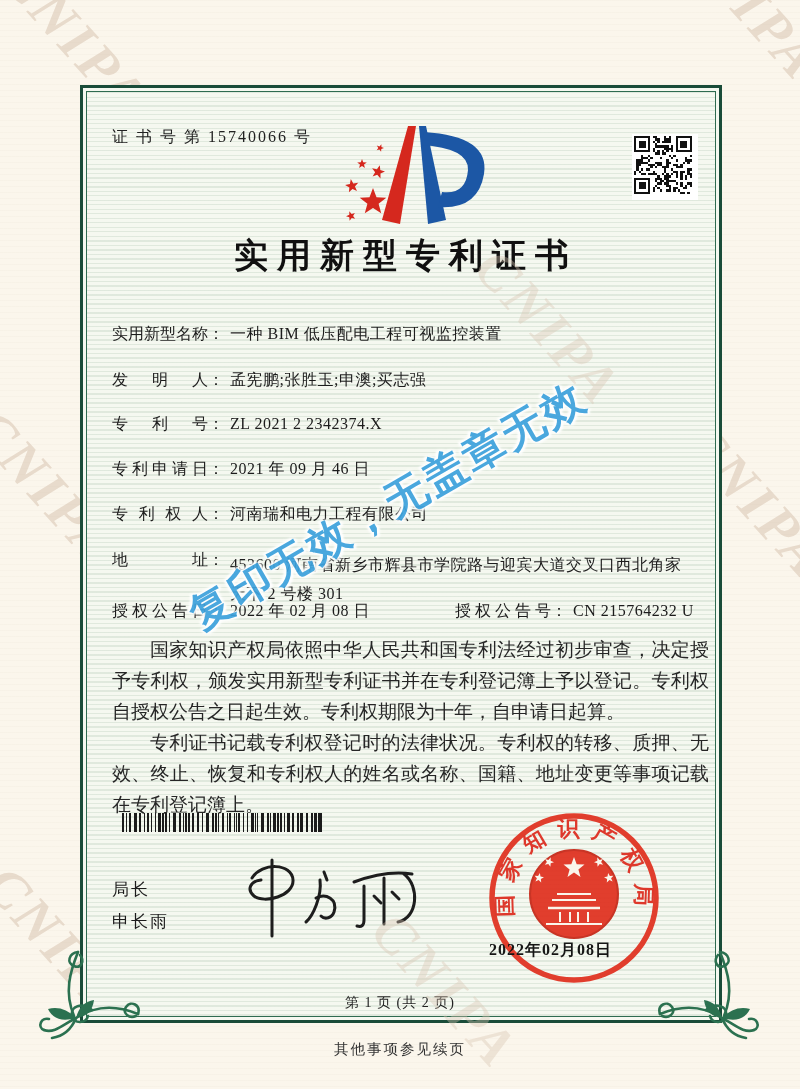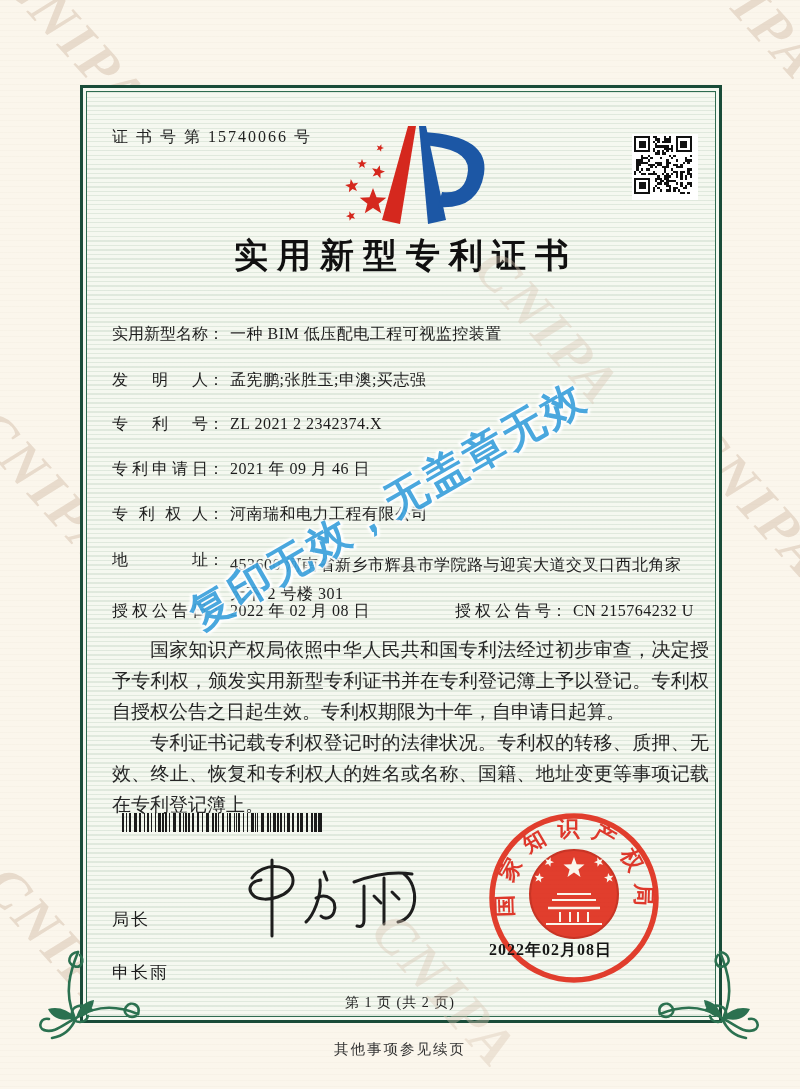--- a/index.html
+++ b/index.html
@@ -59,21 +59,21 @@
   .grant-no{position:absolute;left:343px;top:0;white-space:nowrap;}
 
   
   .body-text{position:absolute;left:112px;top:634px;width:597px;z-index:5;
     font-size:19px;line-height:31px;color:#262626;}
   .body-text p{margin:0;text-indent:2em;text-align:justify;}
 
   
   .barcode{position:absolute;left:122px;top:813px;width:202px;height:19px;z-index:5;}
   .director{position:absolute;left:112px;top:878px;z-index:5;font-size:17px;color:#1c1c1c;}
-  .director div{margin-bottom:9px;letter-spacing:2px;margin-top:30px;}
+  .director div{margin-bottom:9px;letter-spacing:2px;}
   .signature{position:absolute;left:232px;top:854px;z-index:5;}
 
   
   .seal{position:absolute;left:486px;top:810px;width:176px;height:176px;z-index:30;opacity:.93;}
   .seal-date{position:absolute;left:489px;top:940px;width:175px;z-index:31;
     font-size:16px;font-weight:bold;color:#151515;letter-spacing:1px;white-space:nowrap;}
 
   
   .page-num{position:absolute;left:0;top:994px;width:100%;text-align:center;
     font-size:14px;color:#222;z-index:5;letter-spacing:1px;}

